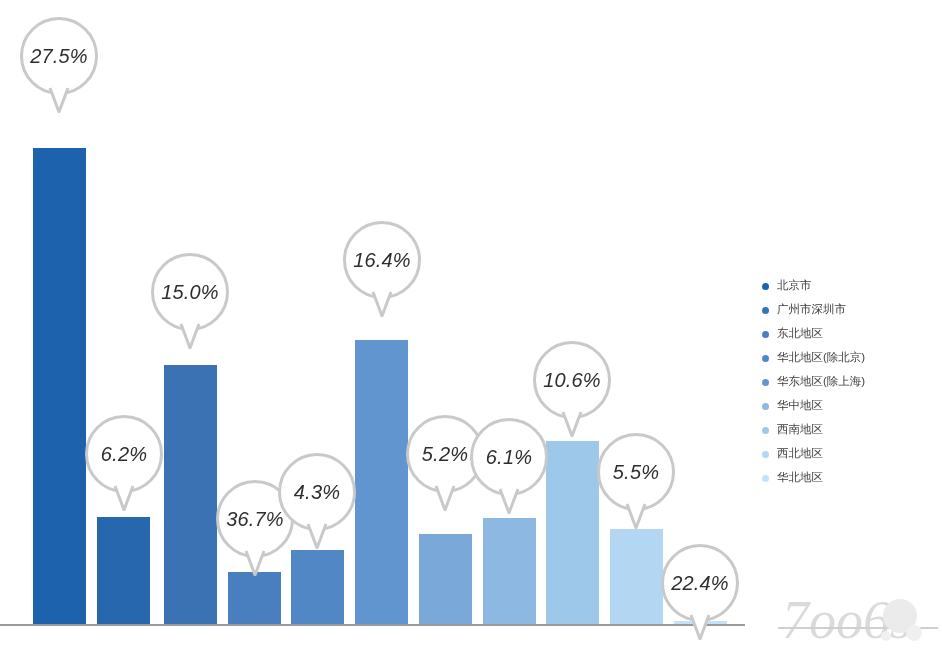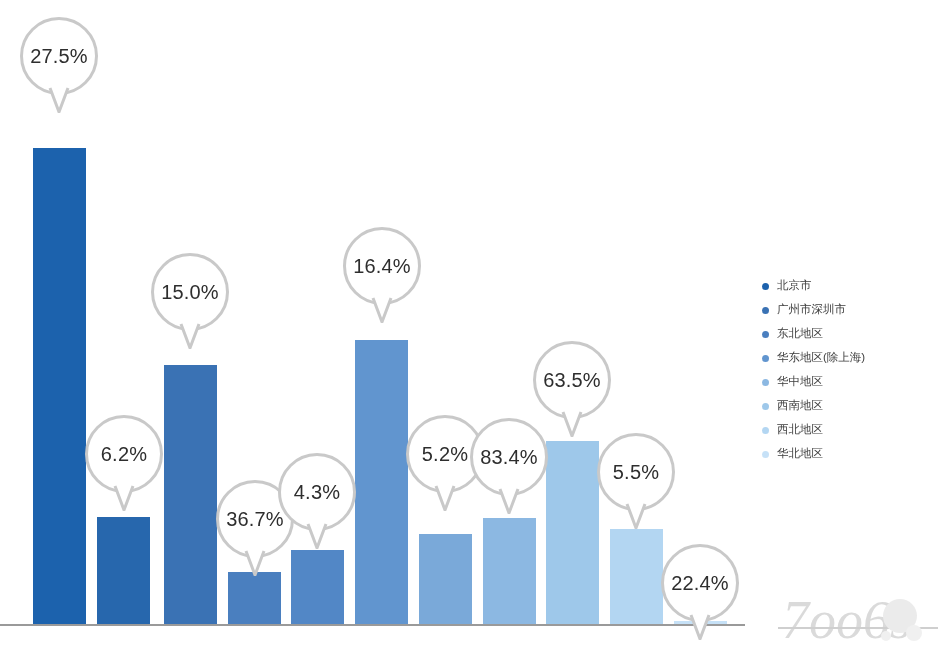--- a/index.html
+++ b/index.html
@@ -16,21 +16,21 @@
   #chart-root {
     position: absolute;
     left: 0; top: 0;
     width: 942px; height: 657px;
   }
 
   
   #plot-area {
     position: absolute;
     left: 0px; top: 0px;
-    width: 745px; height: 657px;
+    width: 745px; height: 657px; font-style: italic;
   }
 
   #baseline {
     position: absolute;
     left: 0px; top: 624px;
     width: 745px; height: 2px;
     background: #9a9a9a;
   }
 
   .bar-slot {
@@ -191,50 +191,50 @@
 
     <div class="callout" style="left:278px; top:453px;">
       <div class="bubble">
           <span>4.3%</span>
         </div>
       <svg class="tail" viewBox="0 0 22 26">
           <path d="M2 1 L11 25 L20 1" fill="#ffffff" stroke="#c9c9c9" stroke-width="3" stroke-linejoin="round"></path>
         </svg>
     </div>
 
-    <div class="callout" style="left:343px; top:227px;">
+    <div class="callout" style="left:343px; top:221px;">
       <div class="bubble">
           <span>16.4%</span>
         </div>
       <svg class="tail" viewBox="0 0 22 26">
           <path d="M2 1 L11 25 L20 1" fill="#ffffff" stroke="#c9c9c9" stroke-width="3" stroke-linejoin="round"></path>
         </svg>
     </div>
 
     <div class="callout" style="left:406px; top:415px;">
       <div class="bubble">
           <span>5.2%</span>
         </div>
       <svg class="tail" viewBox="0 0 22 26">
           <path d="M2 1 L11 25 L20 1" fill="#ffffff" stroke="#c9c9c9" stroke-width="3" stroke-linejoin="round"></path>
         </svg>
     </div>
 
     <div class="callout" style="left:470px; top:418px;">
       <div class="bubble">
-          <span>83.4%</span>
+          <span>6.1%</span>
         </div>
       <svg class="tail" viewBox="0 0 22 26">
           <path d="M2 1 L11 25 L20 1" fill="#ffffff" stroke="#c9c9c9" stroke-width="3" stroke-linejoin="round"></path>
         </svg>
     </div>
 
     <div class="callout" style="left:533px; top:341px;">
       <div class="bubble">
-          <span>63.5%</span>
+          <span>10.6%</span>
         </div>
       <svg class="tail" viewBox="0 0 22 26">
           <path d="M2 1 L11 25 L20 1" fill="#ffffff" stroke="#c9c9c9" stroke-width="3" stroke-linejoin="round"></path>
         </svg>
     </div>
 
     <div class="callout" style="left:597px; top:433px;">
       <div class="bubble">
           <span>5.5%</span>
         </div>
@@ -259,20 +259,24 @@
       <span class="legend-dot" id="ldot-0" style="background: rgb(28, 98, 173);"></span>
       <span class="legend-label">北京市</span>
     </div>
     <div class="legend-item">
       <span class="legend-dot" id="ldot-2" style="background: rgb(58, 114, 180);"></span>
       <span class="legend-label">广州市深圳市</span>
     </div>
     <div class="legend-item">
       <span class="legend-dot" id="ldot-3" style="background: rgb(74, 127, 191);"></span>
       <span class="legend-label">东北地区</span>
+    </div>
+    <div class="legend-item">
+      <span class="legend-dot" id="ldot-4" style="background: rgb(82, 135, 198);"></span>
+      <span class="legend-label">华北地区(除北京)</span>
     </div>
     <div class="legend-item">
       <span class="legend-dot" id="ldot-5" style="background: rgb(97, 149, 207);"></span>
       <span class="legend-label">华东地区(除上海)</span>
     </div>
     <div class="legend-item">
       <span class="legend-dot" id="ldot-7" style="background: rgb(140, 184, 226);"></span>
       <span class="legend-label">华中地区</span>
     </div>
     <div class="legend-item">

